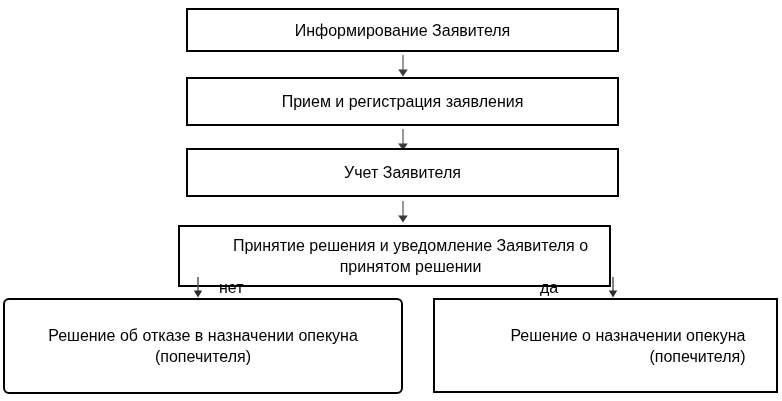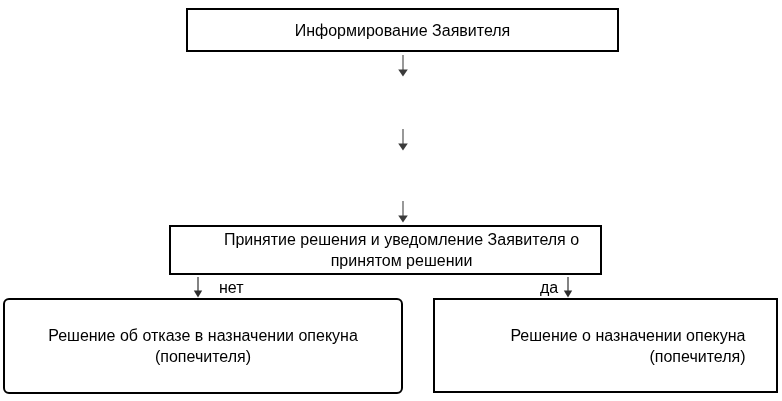--- a/index.html
+++ b/index.html
@@ -27,21 +27,21 @@
     text-align: center;
     font-size: 16px;
     line-height: 21px;
   }
   .box .lbl {
     display: inline-block;
   }
   #box-inform   { left: 186px; top: 8px;   width: 433px; height: 44px; }
   #box-intake   { left: 186px; top: 77px;  width: 433px; height: 49px; }
   #box-record   { left: 186px; top: 148px; width: 433px; height: 49px; }
-  #box-decision { left: 169px; top: 225px; width: 433px; height: 50px; padding-left: 32px; }
+  #box-decision { left: 178px; top: 225px; width: 433px; height: 62px; padding-left: 32px; }
   #box-refuse   { left: 3px;   top: 298px; width: 400px; height: 96px; border-radius: 6px; }
   #box-appoint  { left: 433px; top: 298px; width: 345px; height: 95px; }
 
   #box-decision .lbl { max-width: 410px; }
   #box-refuse  .lbl  { max-width: 345px; }
   #box-appoint .lbl  { max-width: 280px; text-align: right; }
 
   .v-arrow {
     position: absolute;
     width: 14px;
@@ -57,21 +57,21 @@
   .branch {
     position: absolute;
     top: 277px;
     height: 21px;
     display: flex;
     align-items: center;
     font-size: 16px;
     line-height: 21px;
   }
   #branch-no  { left: 192px; gap: 15px; justify-content: space-between; }
-  #branch-yes { left: 540px; width: 79px; justify-content: flex-start; gap: 4px; }
+  #branch-yes { left: 540px; width: 79px; justify-content: space-between; gap: 4px; }
 
   .branch .b-arrow {
     width: 12px;
     height: 21px;
     display: flex;
     align-items: flex-start;
     justify-content: center;
   }
 </style>
 </head>
@@ -83,28 +83,34 @@
     <span class="lbl">Информирование Заявителя</span>
   </div>
 
   <div class="v-arrow" id="arrow-1">
     <svg width="14" height="22" viewBox="0 0 14 22" aria-hidden="true">
       <line x1="7" y1="0" x2="7" y2="15" stroke="#7f7f7f" stroke-width="1.6"></line>
       <polygon points="2.2,14.5 11.8,14.5 7,21.5" fill="#3b3b3b"></polygon>
     </svg>
   </div>
 
+  <div class="box" id="box-intake">
+    <span class="lbl">Прием и регистрация заявления</span>
+  </div>
 
   <div class="v-arrow" id="arrow-2">
     <svg width="14" height="22" viewBox="0 0 14 22" aria-hidden="true">
       <line x1="7" y1="0" x2="7" y2="15" stroke="#7f7f7f" stroke-width="1.6"></line>
       <polygon points="2.2,14.5 11.8,14.5 7,21.5" fill="#3b3b3b"></polygon>
     </svg>
   </div>
 
+  <div class="box" id="box-record">
+    <span class="lbl">Учет Заявителя</span>
+  </div>
 
   <div class="v-arrow" id="arrow-3">
     <svg width="14" height="22" viewBox="0 0 14 22" aria-hidden="true">
       <line x1="7" y1="0" x2="7" y2="15" stroke="#7f7f7f" stroke-width="1.6"></line>
       <polygon points="2.2,14.5 11.8,14.5 7,21.5" fill="#3b3b3b"></polygon>
     </svg>
   </div>
 
   <div class="box" id="box-decision">
     <span class="lbl">Принятие решения и уведомление Заявителя о принятом решении</span>

